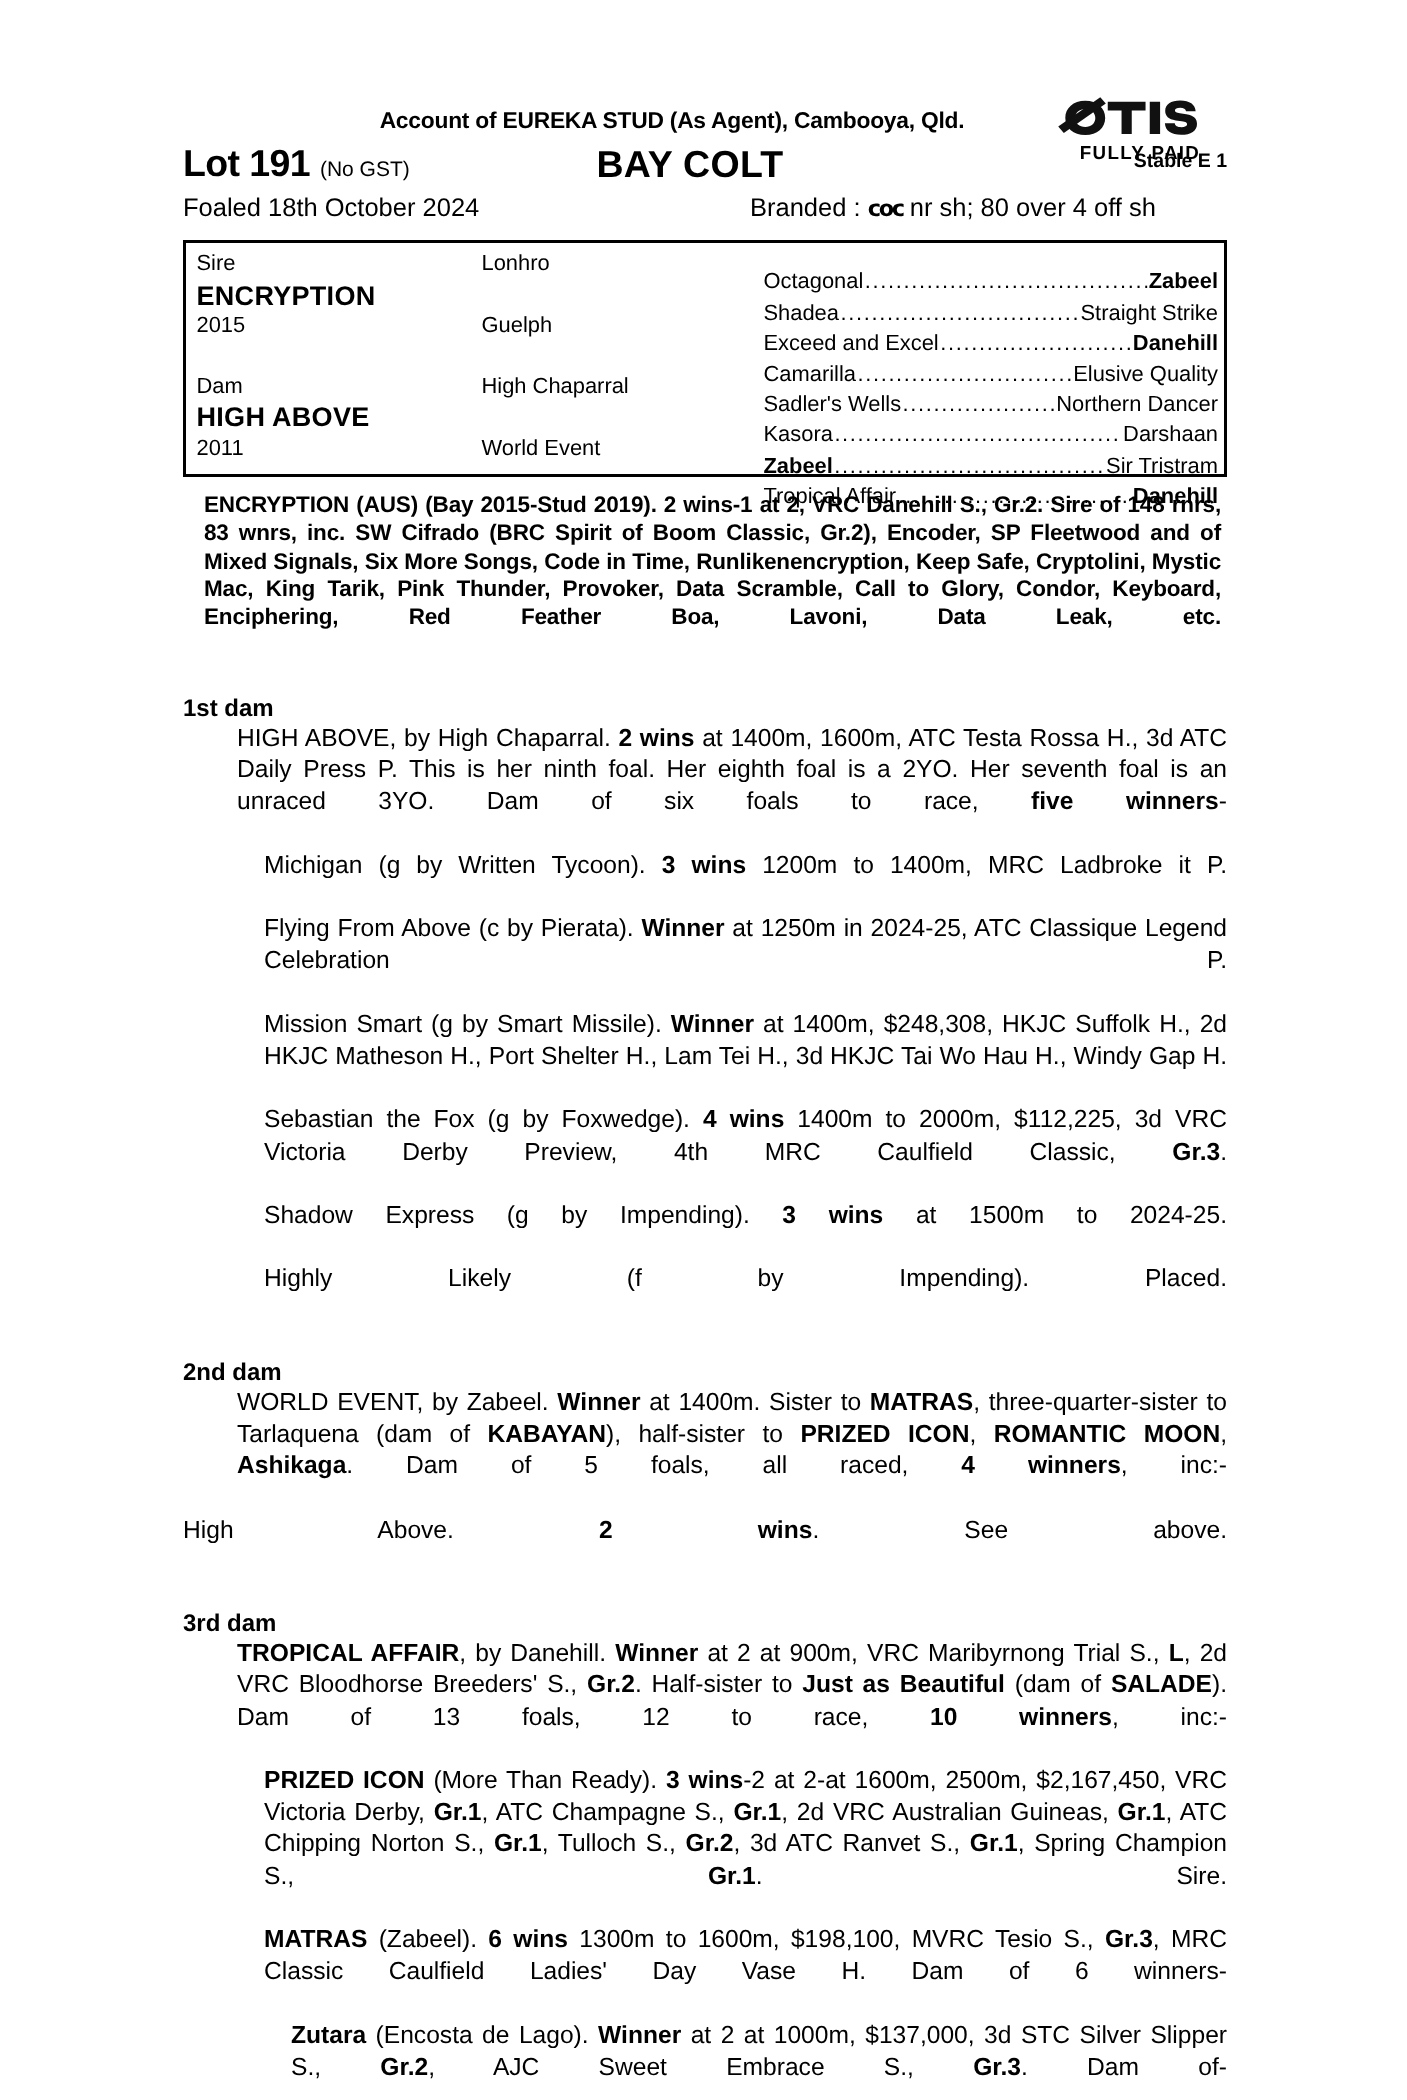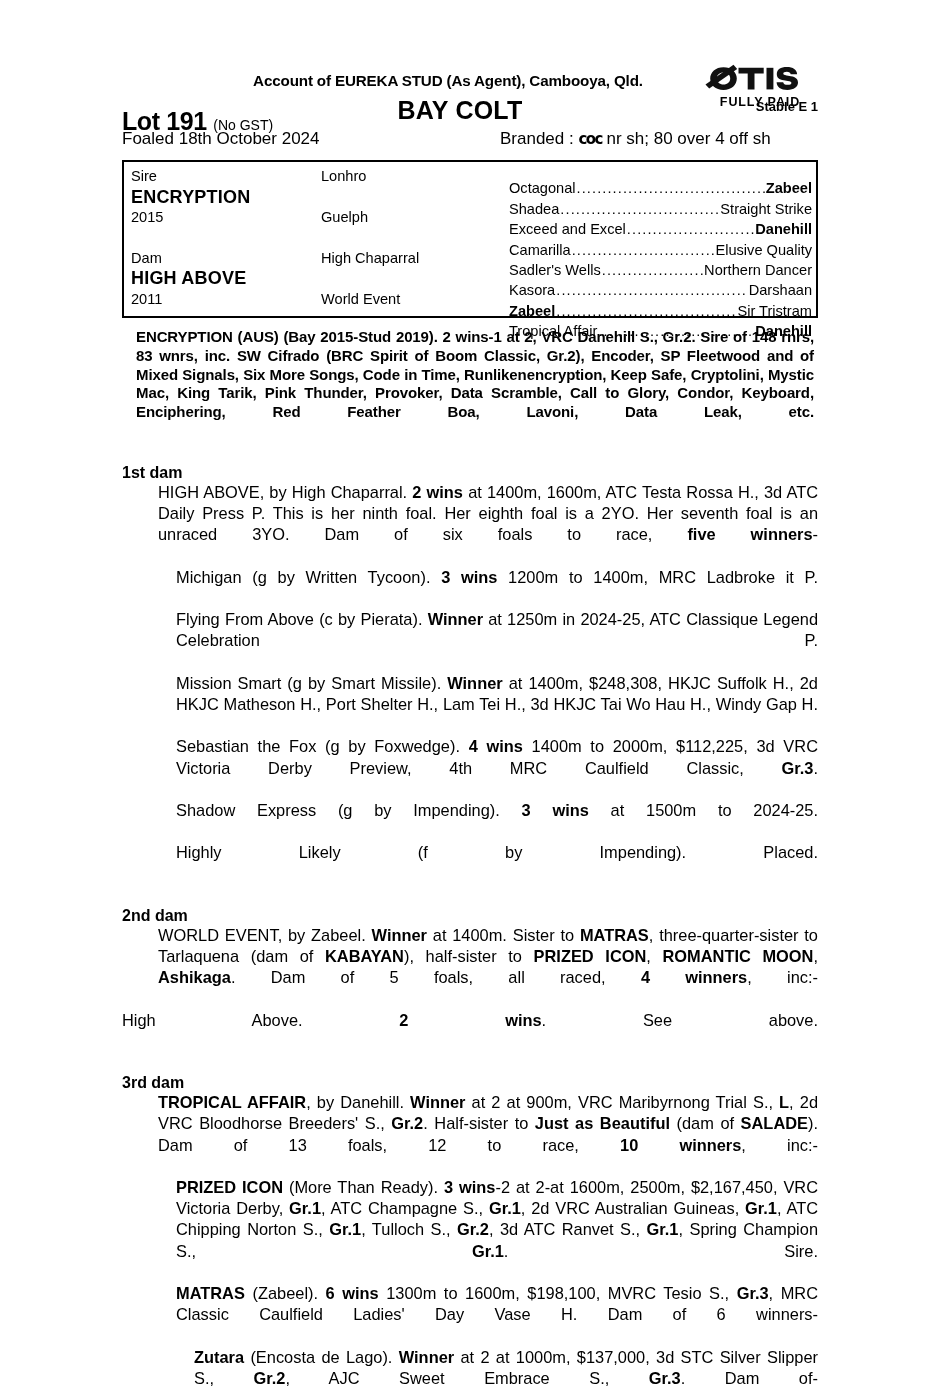--- a/index.html
+++ b/index.html
@@ -57,21 +57,21 @@
   }
 
   .title-row {
     position: relative;
     height: 34px;
     margin-top: 6px;
   }
   .lot-no {
     position: absolute;
     left: 0;
-    top: 12px;
+    top: 0;
     font-size: 25px;
     font-weight: bold;
     letter-spacing: -0.4px;
   }
   .lot-gst {
     font-size: 14px;
     font-weight: normal;
     letter-spacing: 0;
   }
   .colt-type {

